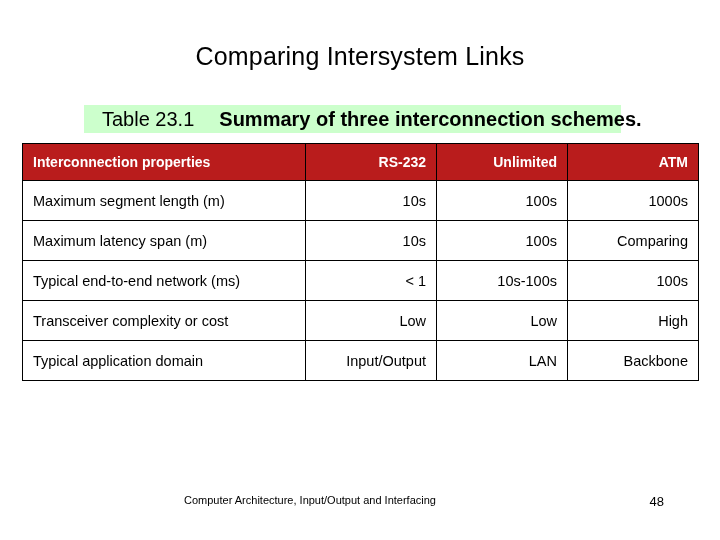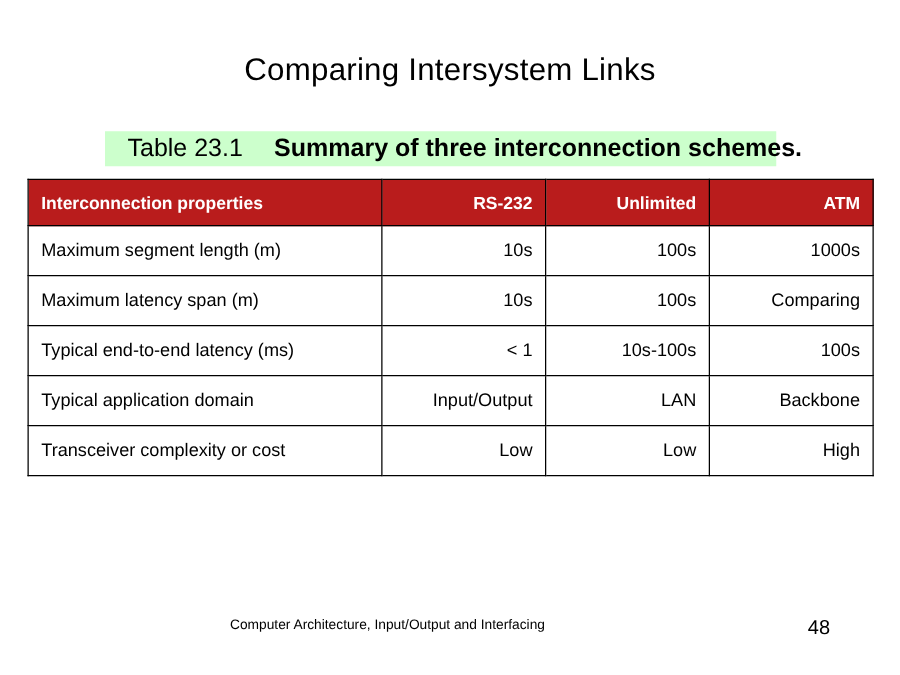--- a/index.html
+++ b/index.html
@@ -95,21 +95,21 @@
     left: 0;
     width: 620px;
     text-align: center;
     font-size: 11px;
     color: #000000;
   }
   .footer-page {
     position: absolute;
     right: 56px;
     top: 0;
-    font-size: 16px;
+    font-size: 13px;
     color: #000000;
     margin-left: 40px;
   }
 </style>
 </head>
 <body>
 
 <div class="slide">
 
   <div class="slide-title">Comparing Intersystem Links</div>
@@ -142,36 +142,36 @@
           <td class="val">100s</td>
           <td class="val">1000s</td>
         </tr>
         <tr>
           <td class="prop">Maximum latency span (m)</td>
           <td class="val">10s</td>
           <td class="val">100s</td>
           <td class="val">Comparing</td>
         </tr>
         <tr>
-          <td class="prop">Typical end-to-end latency (ms)</td>
+          <td class="prop">Typical end-to-end network (ms)</td>
           <td class="val">&lt; 1</td>
           <td class="val">10s-100s</td>
           <td class="val">100s</td>
+        </tr>
+        <tr>
+          <td class="prop">Transceiver complexity or cost</td>
+          <td class="val">Low</td>
+          <td class="val">Low</td>
+          <td class="val">High</td>
         </tr>
         <tr>
           <td class="prop">Typical application domain</td>
           <td class="val">Input/Output</td>
           <td class="val">LAN</td>
           <td class="val">Backbone</td>
-        </tr>
-        <tr>
-          <td class="prop">Transceiver complexity or cost</td>
-          <td class="val">Low</td>
-          <td class="val">Low</td>
-          <td class="val">High</td>
         </tr>
       </tbody>
     </table>
   </div>
 
   <div class="footer">
     <div class="footer-text">Computer Architecture, Input/Output and Interfacing</div>
     <div class="footer-page">48</div>
   </div>
 

